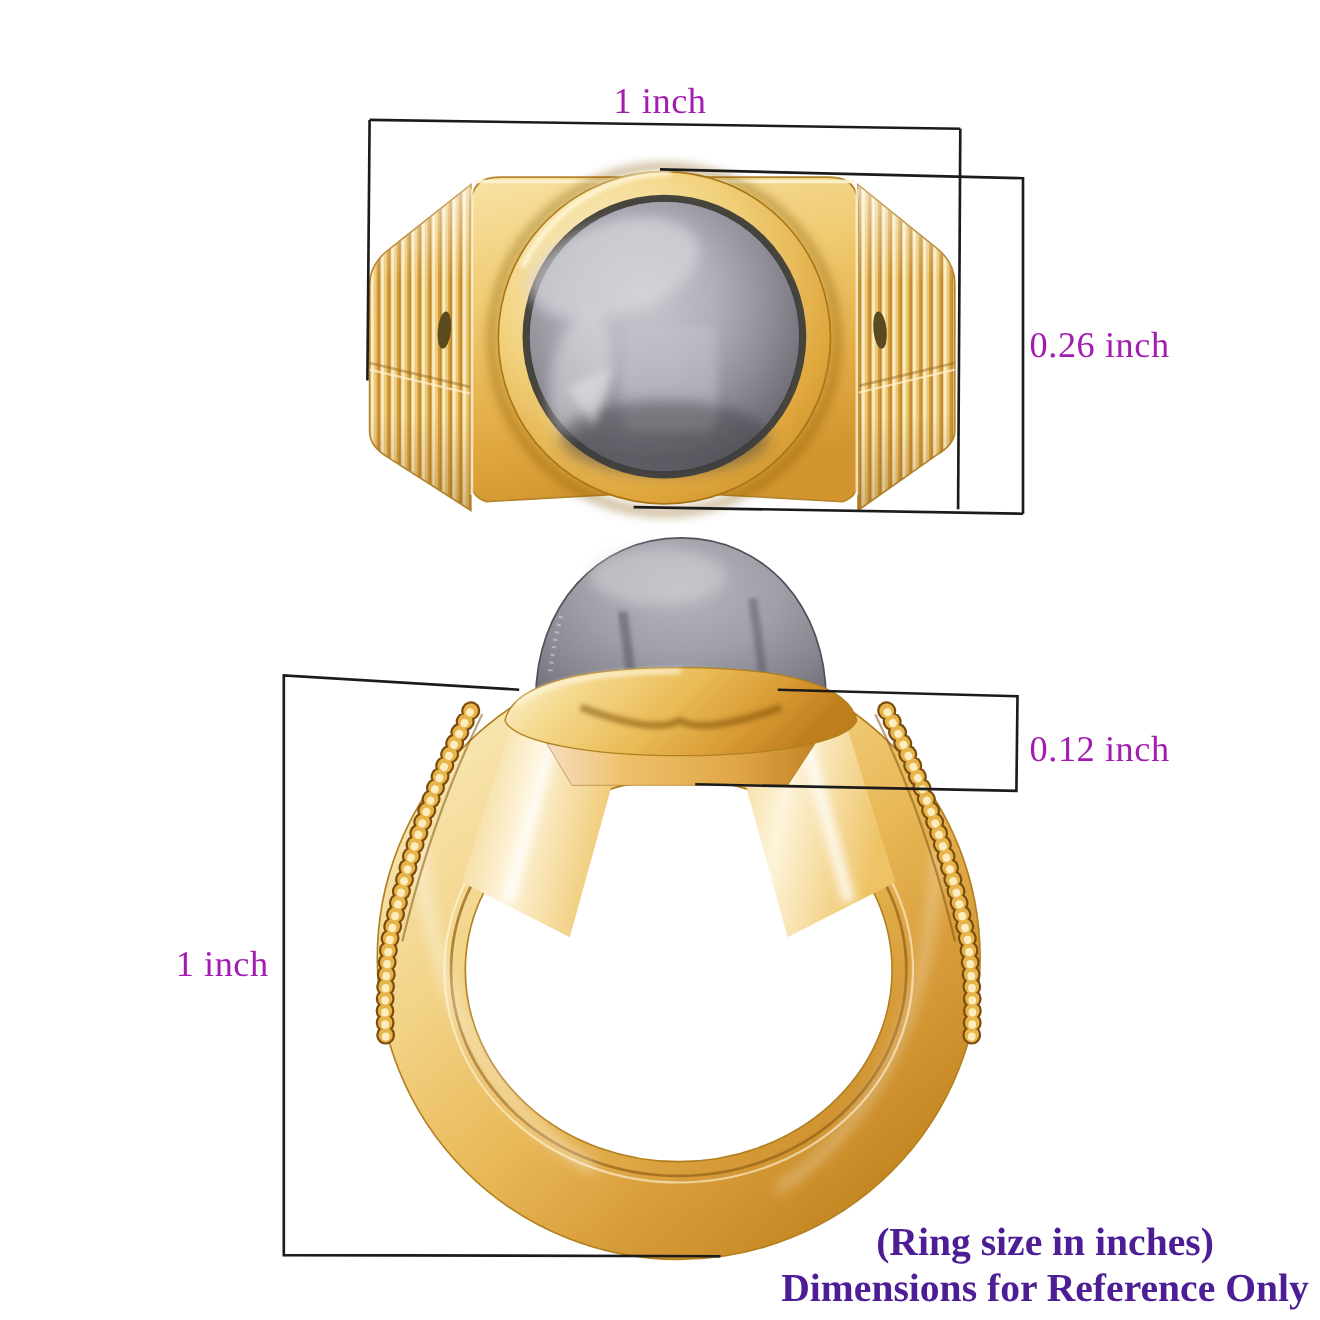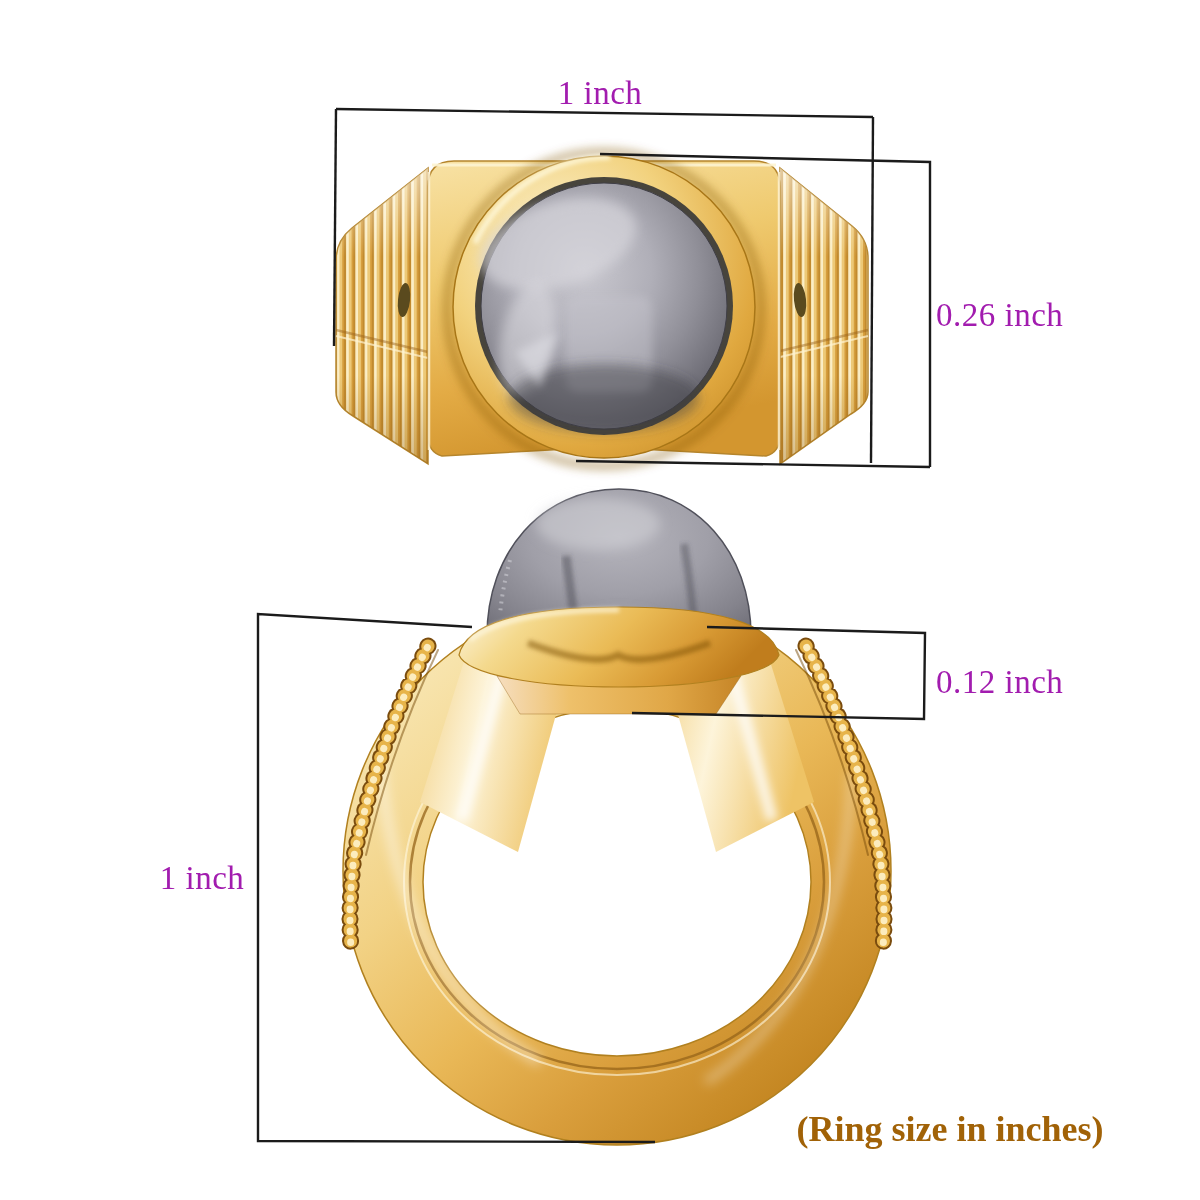--- a/index.html
+++ b/index.html
@@ -11,21 +11,21 @@
   .dim-label{
     position:absolute;color:#a21caf;font-size:33px;line-height:1;
     white-space:nowrap;letter-spacing:0.5px;
   }
   .lbl-top-width{left:600px;top:93px;transform:translate(-50%,-50%);}
   .lbl-head-height{left:936px;top:315px;transform:translateY(-50%);}
   .lbl-bezel-height{left:936px;top:682px;transform:translateY(-50%);}
   .lbl-side-height{left:202px;top:878px;transform:translate(-50%,-50%);}
   .footnote{
     position:absolute;left:950px;top:1108px;transform:translateX(-50%);
-    text-align:center;color:#a16207;font-weight:bold;font-size:36px;
+    text-align:center;color:#4c1d95;font-weight:bold;font-size:36px;
     line-height:42px;white-space:nowrap;font-family:Liberation Serif, serif;
   }
 </style>
 </head>
 <body>
 
 <div class="canvas">
 
   <svg class="art" width="1200" height="1200" viewBox="0 0 1200 1200">
     <defs>
@@ -202,15 +202,16 @@
     </g>
   </svg>
 
   <div class="dim-label lbl-top-width">1 inch</div>
   <div class="dim-label lbl-head-height">0.26 inch</div>
   <div class="dim-label lbl-bezel-height">0.12 inch</div>
   <div class="dim-label lbl-side-height">1 inch</div>
 
   <div class="footnote">
     <div>(Ring size in inches)</div>
+    <div>Dimensions for Reference Only</div>
   </div>
 
 </div>
 
 </body></html>

